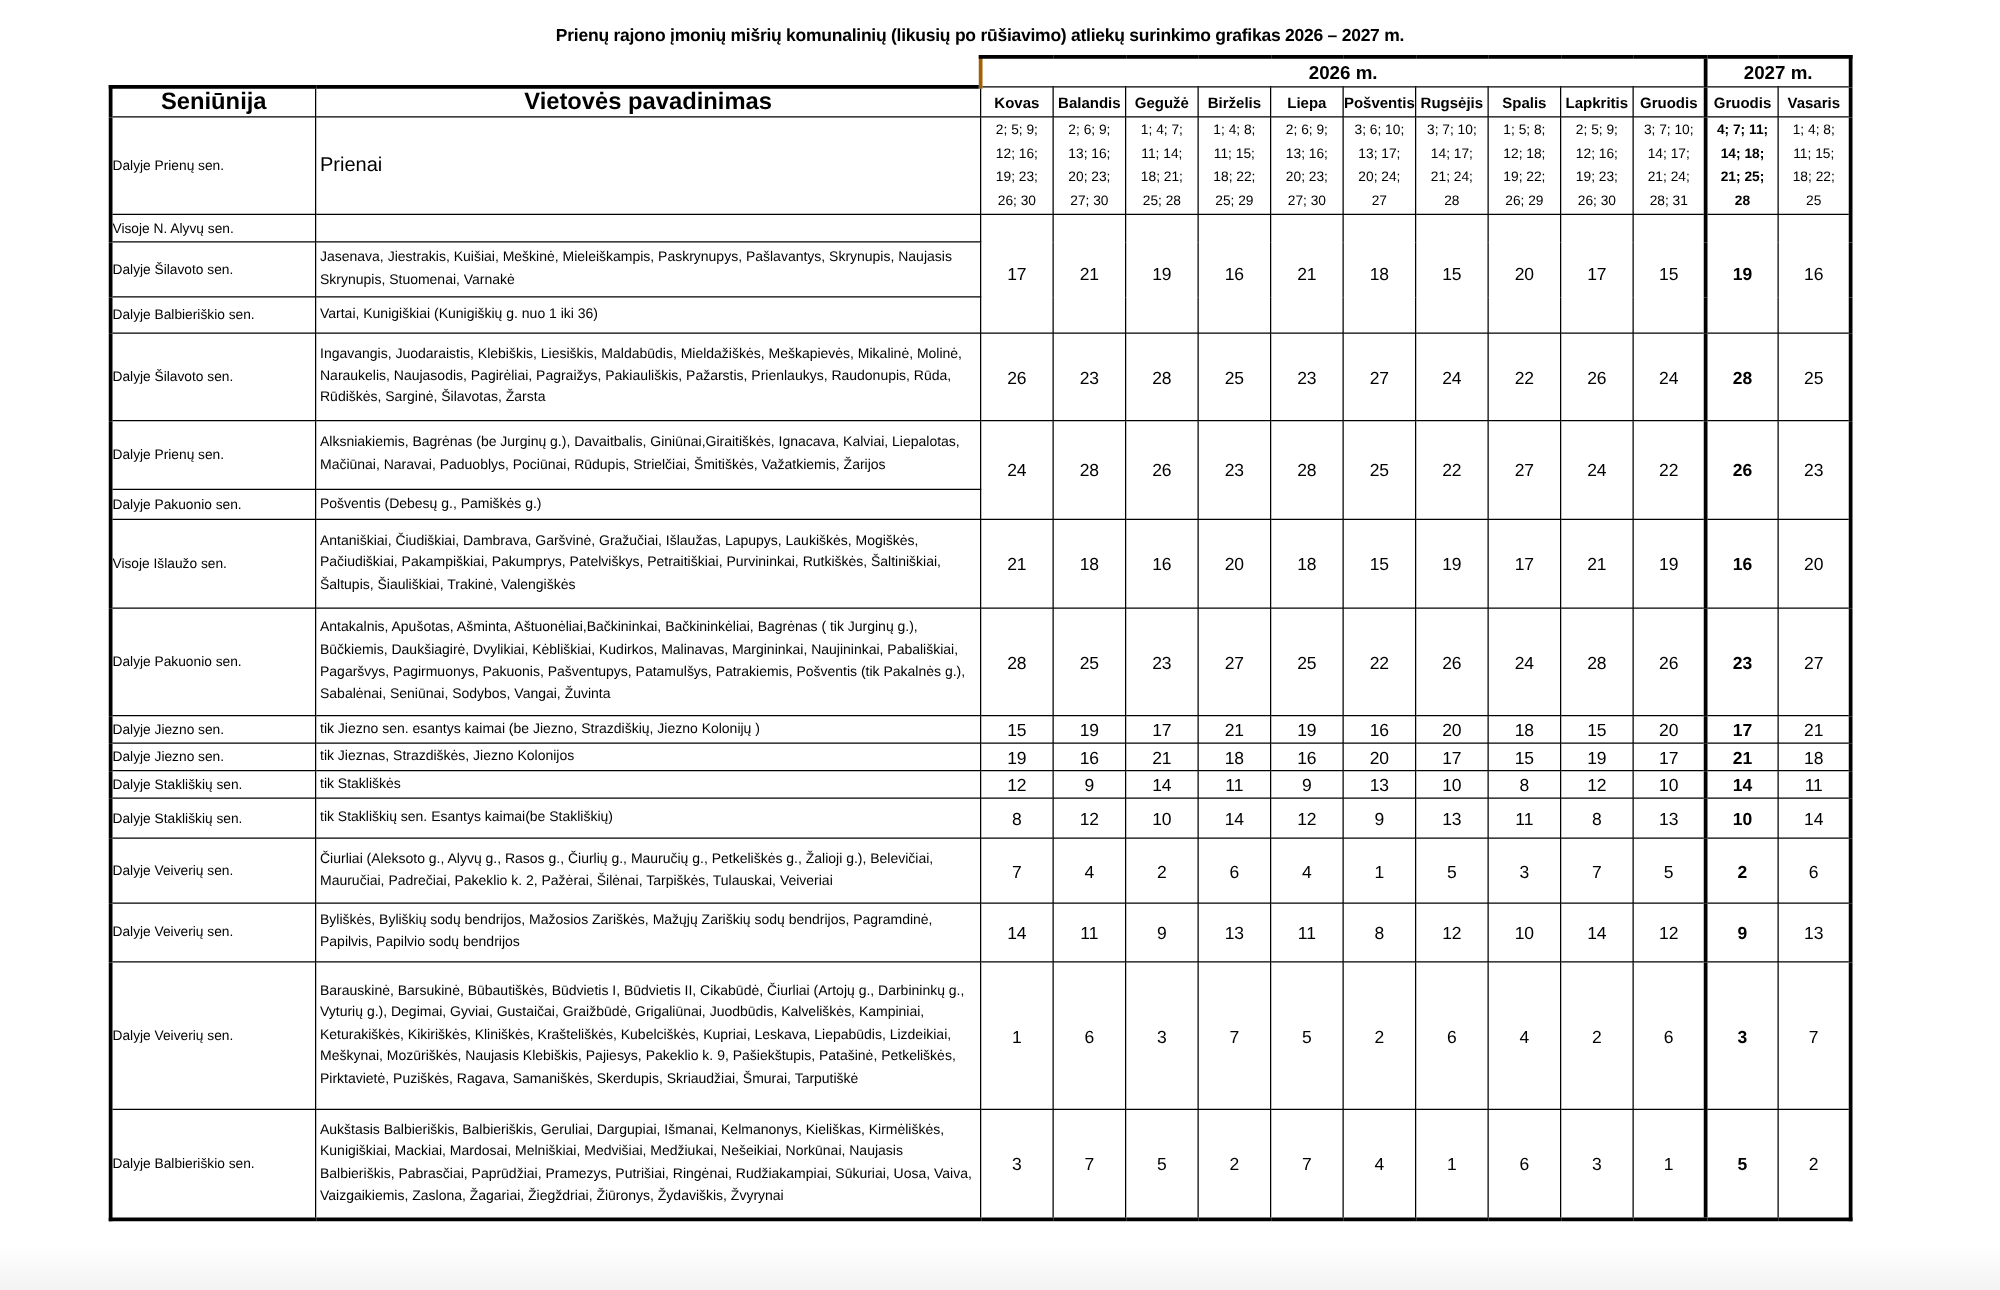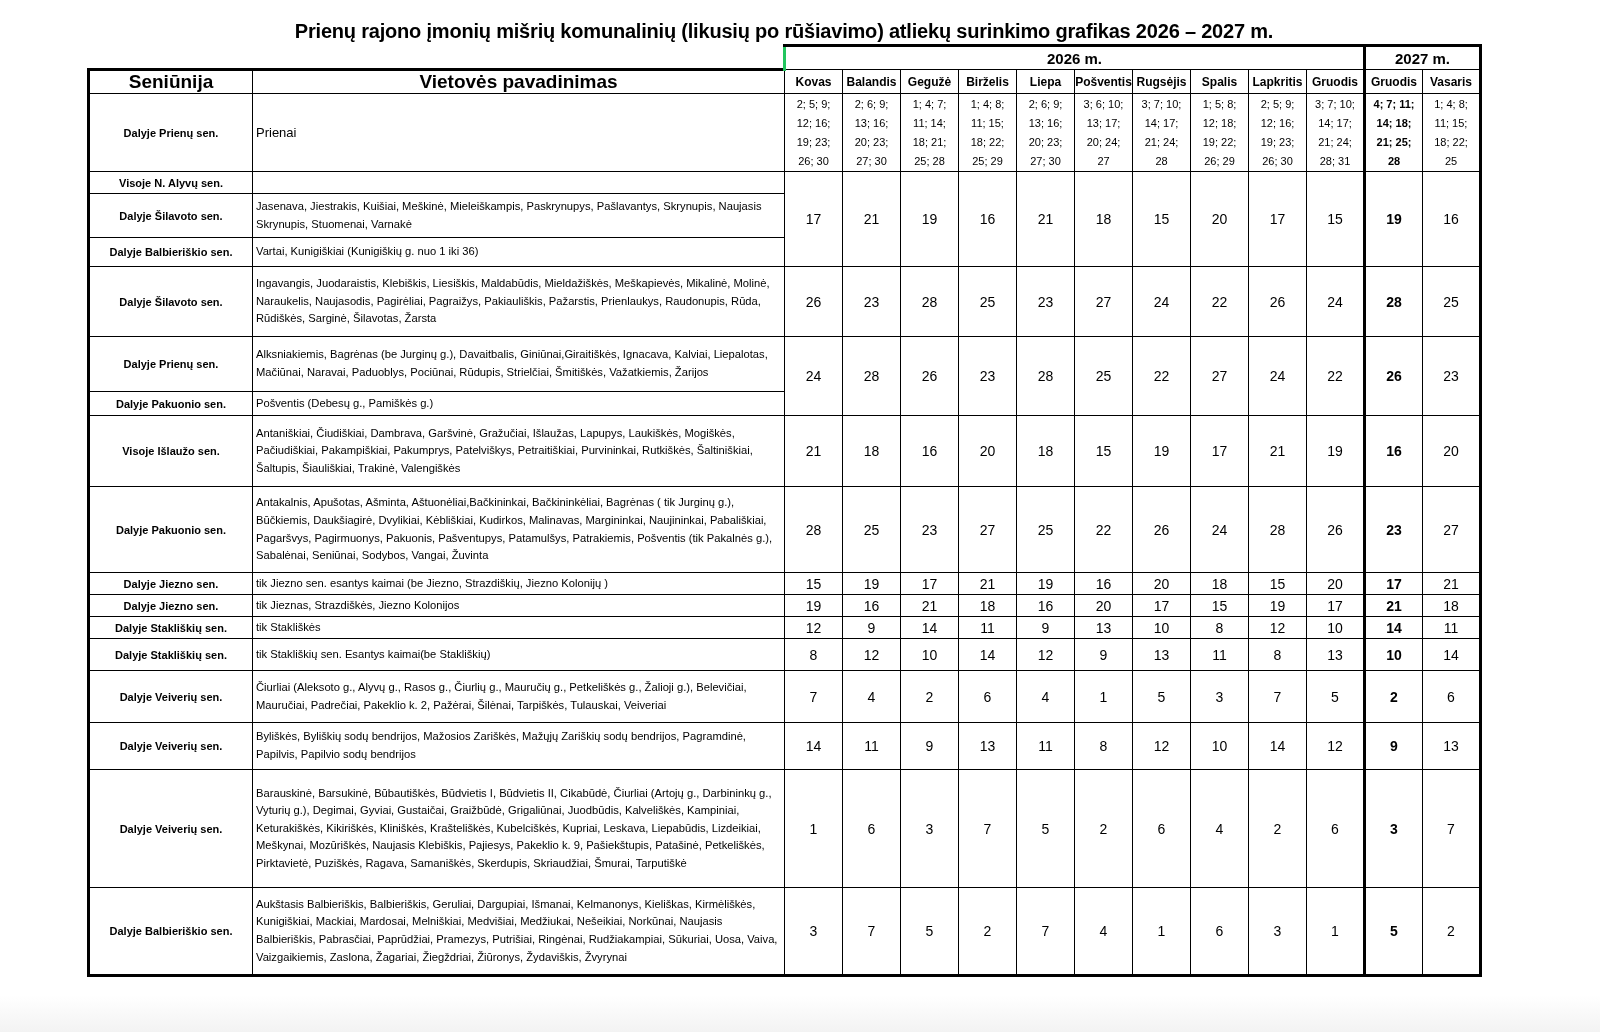--- a/index.html
+++ b/index.html
@@ -1,32 +1,32 @@
 <!DOCTYPE html>
 <html><head>
 <meta charset="utf-8">
 <style>
   html, body { margin: 0; padding: 0; background: #ffffff; }
   body { width: 1600px; height: 1032px; position: relative; overflow: hidden;
          font-family: "Liberation Sans", sans-serif; color: #000; }
   .page-bottom { position: absolute; left: 0; right: 0; top: 995px; bottom: 0;
                  background: linear-gradient(#ffffff, #f3f3f3); }
   .title { position: absolute; left: 0; width: 1568px; top: 20px; text-align: center;
-           font-weight: bold; font-size: 20px; letter-spacing: -0.2px; }
+           font-weight: bold; font-size: 14px; letter-spacing: -0.2px; }
   table.sched { position: absolute; left: 87px; top: 44px; border-collapse: collapse;
                 table-layout: fixed; }
   table.sched td, table.sched th { border: 1px solid #000; padding: 0; overflow: hidden; }
   col.c-sen { width: 164px; }
   col.c-viet { width: 532px; }
   col.c-m { width: 58px; }
   .yr-row th { height: 22px; font-size: 15px; font-weight: bold; text-align: center; }
   .hdr-row th { height: 21px; font-size: 12px; font-weight: bold; text-align: center; }
   .hdr-row th.big { font-size: 19px; }
   .blank-corner { border: none !important; border-bottom: 2px solid #000 !important; }
-  td.sen { font-size: 11px; font-weight: bold; text-align: center; vertical-align: middle; }
+  td.sen { font-size: 11px; font-weight: normal; vertical-align: middle; }
   td.viet { font-size: 11.2px; line-height: 17.6px; text-align: left; vertical-align: middle;
             padding-left: 3px !important; padding-right: 2px !important; }
   td.num { font-size: 14px; text-align: center; vertical-align: middle; }
   td.dates { font-size: 11px; line-height: 19px; text-align: center; vertical-align: middle; }
   .thick-left { border-left: 3px solid #000 !important; font-weight: bold; }
   .thick-outer-left { border-left: 3px solid #000 !important; }
   .thick-outer-right { border-right: 3px solid #000 !important; }
   .thick-top { border-top: 3px solid #000 !important; }
   .thick-bottom { border-bottom: 3px solid #000 !important; }
   .dates span { display: block; }
@@ -51,21 +51,21 @@
       <col class="c-m">
       <col class="c-m">
       <col class="c-m">
       <col class="c-m">
     <col class="c-m">
       <col class="c-m">
   </colgroup>
   <thead>
     <tr class="yr-row">
       <th colspan="2" class="blank-corner"></th>
-      <th colspan="10" class="thick-top" style="border-left:3px solid #22c55e;">2026 m.</th>
+      <th colspan="10" class="thick-top" style="border-left:3px solid #a16207;">2026 m.</th>
       <th colspan="2" class="thick-left thick-top thick-outer-right">2027 m.</th>
     </tr>
     <tr class="hdr-row" id="hdr-row">
       <th class="big thick-outer-left thick-top">Seniūnija</th>
       <th class="big thick-top">Vietovės pavadinimas</th>
     <th>Kovas</th>
         <th>Balandis</th>
         <th>Gegužė</th>
         <th>Birželis</th>
         <th>Liepa</th>
@@ -74,21 +74,21 @@
         <th>Spalis</th>
         <th>Lapkritis</th>
         <th>Gruodis</th>
         <th class="thick-left">Gruodis</th>
         <th class="thick-outer-right">Vasaris</th>
       </tr>
   </thead>
   <tbody id="tbody">
       <tr style="height: 78px;">
         <td class="sen thick-outer-left">Dalyje Prienų sen.</td>
-        <td class="viet" style="font-size: 13px;">Prienai</td>
+        <td class="viet" style="font-size: 16px;">Prienai</td>
         <td class="dates">
           <span>2; 5; 9;</span>
           <span>12; 16;</span>
           <span>19; 23;</span>
           <span>26; 30</span>
         </td>
         <td class="dates">
           <span>2; 6; 9;</span>
           <span>13; 16;</span>
           <span>20; 23;</span>

